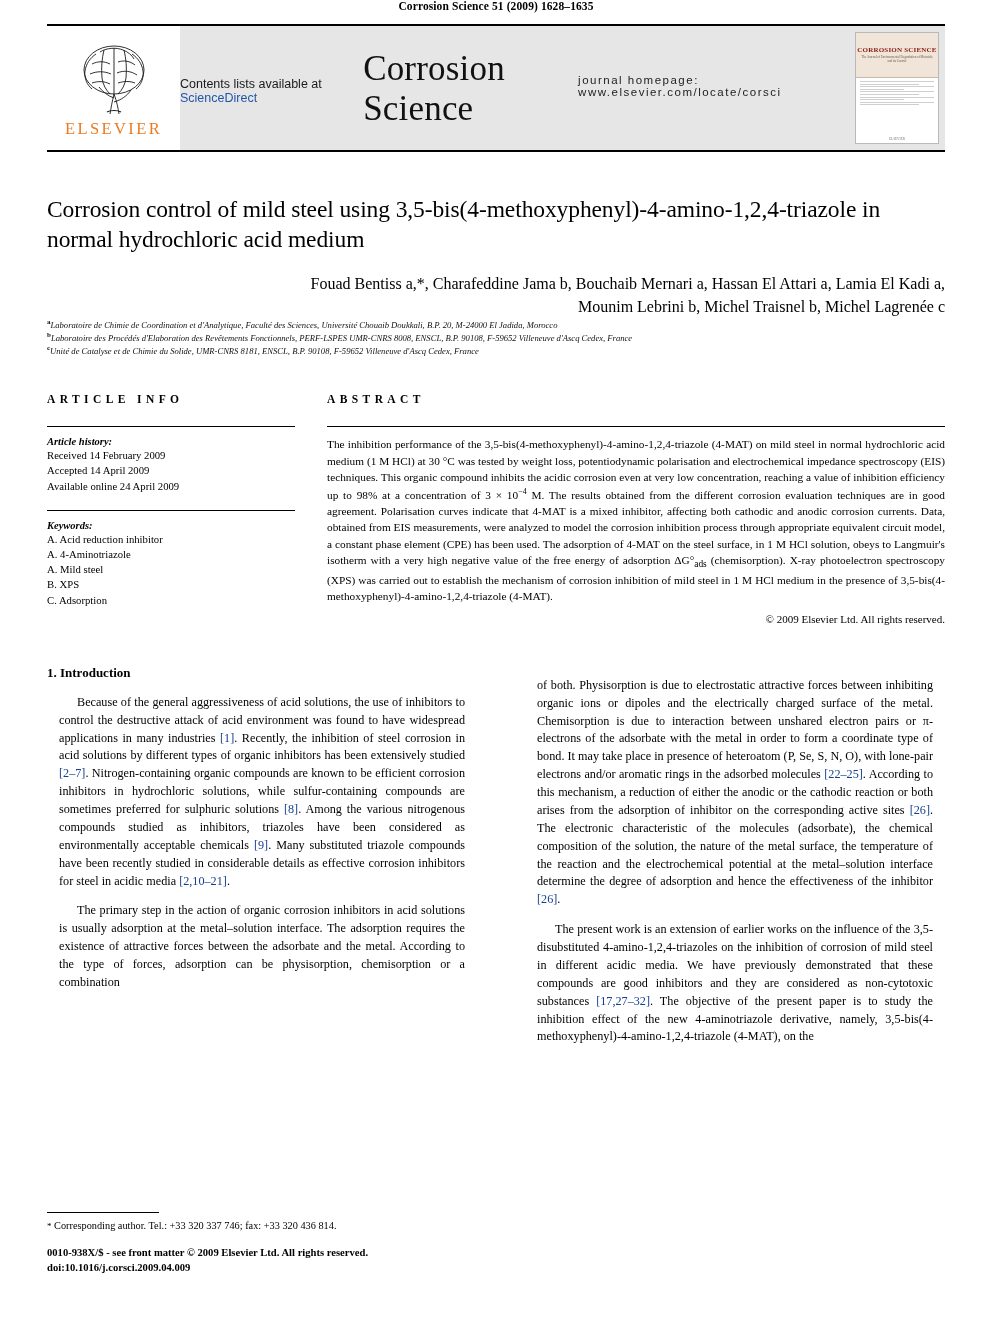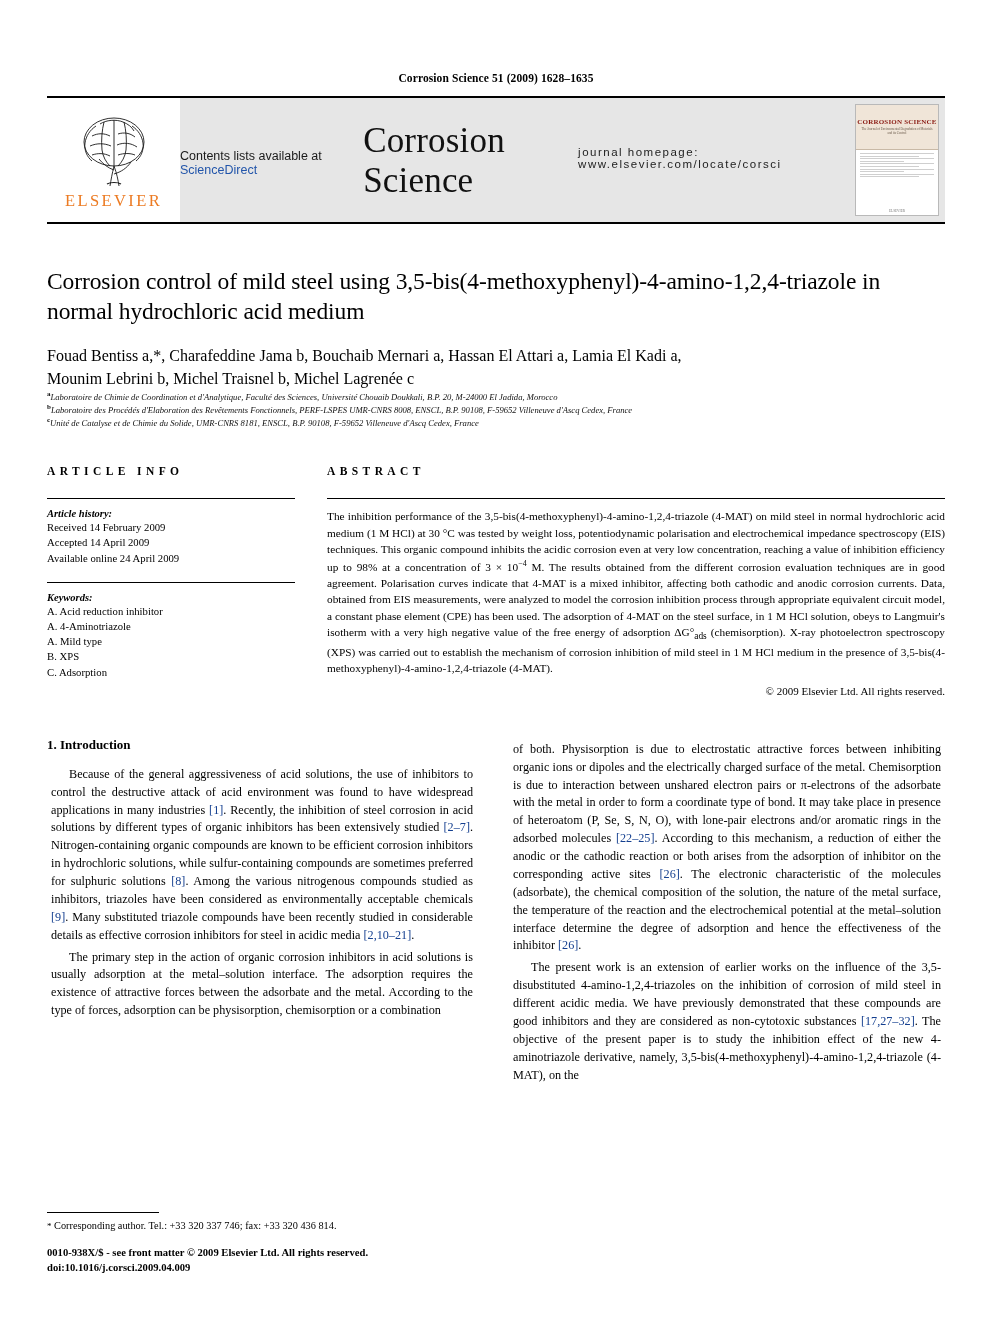--- a/index.html
+++ b/index.html
@@ -22,21 +22,20 @@
     height: 1323px;
     box-sizing: border-box;
     padding: 0 47px;
   }
 
   
   .running-head {
     text-align: center;
     font-size: 11.5px;
     font-weight: bold;
-    padding-top: 72px;
     letter-spacing: 0.1px;
   }
 
   
   .masthead {
     margin-top: 12px;
     height: 128px;
     border-top: 2.5px solid #000;
     border-bottom: 2.5px solid #000;
     display: flex;
@@ -168,20 +167,21 @@
     font-weight: normal;
     margin: 0;
     color: #000;
     letter-spacing: -0.1px;
   }
   .authors {
     margin-top: 17px;
     font-size: 16px;
     line-height: 1.45;
     color: #000;
+    text-align: right;
   }
   .affiliations {
     font-size: 8.6px;
     font-style: italic;
     line-height: 1.42;
     color: #111;
   }
   .affiliations sup {
     font-style: normal;
     font-weight: bold;
@@ -230,35 +230,35 @@
     text-align: right;
     font-size: 11px;
     margin-top: 8px;
   }
   sup.sup-small { font-size: 8px; vertical-align: super; }
 
   
   .body-columns {
     margin-top: 40px;
     display: flex;
-    gap: 32px;
+    gap: 48px;
     position: relative;
   }
   .body-col { width: 430px; flex: 0 0 430px; position: relative; }
   .body-col.right { flex: 1 1 auto; width: auto; }
   .body-section-title {
     font-size: 13px;
     font-weight: bold;
     margin: 0 0 13px 0;
   }
   .body-p {
     font-size: 12.2px;
     line-height: 1.465;
     text-align: justify;
-    margin: 4px;
+    margin: 12px;
     text-indent: 18px;
     hyphens: none;
   }
   .body-p.cont { text-indent: 0; }
   .cite { color: #143f8f; }
 
   
   .footnote-area {
     position: absolute;
     left: 47px;
@@ -371,21 +371,21 @@
       <div class="info-list">
         <div>Received 14 February 2009</div>
         <div>Accepted 14 April 2009</div>
         <div>Available online 24 April 2009</div>
       </div>
       <hr class="hr-thin spaced">
       <div class="info-label">Keywords:</div>
       <div class="info-list">
         <div>A. Acid reduction inhibitor</div>
         <div>A. 4-Aminotriazole</div>
-        <div>A. Mild type</div>
+        <div>A. Mild steel</div>
         <div>B. XPS</div>
         <div>C. Adsorption</div>
       </div>
     </div>
 
     <div class="col-abstract">
       <div class="section-head">ABSTRACT</div>
       <hr class="hr-thin">
       <div class="abstract-body"><span>The inhibition performance of the 3,5-bis(4-methoxyphenyl)-4-amino-1,2,4-triazole (4-MAT) on mild steel in normal hydrochloric acid medium (1 M HCl) at 30 °C was tested by weight loss, potentiodynamic polarisation and electrochemical impedance spectroscopy (EIS) techniques. This organic compound inhibits the acidic corrosion even at very low concentration, reaching a value of inhibition efficiency up to 98% at a concentration of 3 × 10</span><sup class="sup-small">−4</sup><span> M. The results obtained from the different corrosion evaluation techniques are in good agreement. Polarisation curves indicate that 4-MAT is a mixed inhibitor, affecting both cathodic and anodic corrosion currents. Data, obtained from EIS measurements, were analyzed to model the corrosion inhibition process through appropriate equivalent circuit model, a constant phase element (CPE) has been used. The adsorption of 4-MAT on the steel surface, in 1 M HCl solution, obeys to Langmuir's isotherm with a very high negative value of the free energy of adsorption ΔG°</span><sub class="sup-small">ads</sub><span> (chemisorption). X-ray photoelectron spectroscopy (XPS) was carried out to establish the mechanism of corrosion inhibition of mild steel in 1 M HCl medium in the presence of 3,5-bis(4-methoxyphenyl)-4-amino-1,2,4-triazole (4-MAT).</span></div>
       <div class="copyright-line">© 2009 Elsevier Ltd. All rights reserved.</div>

